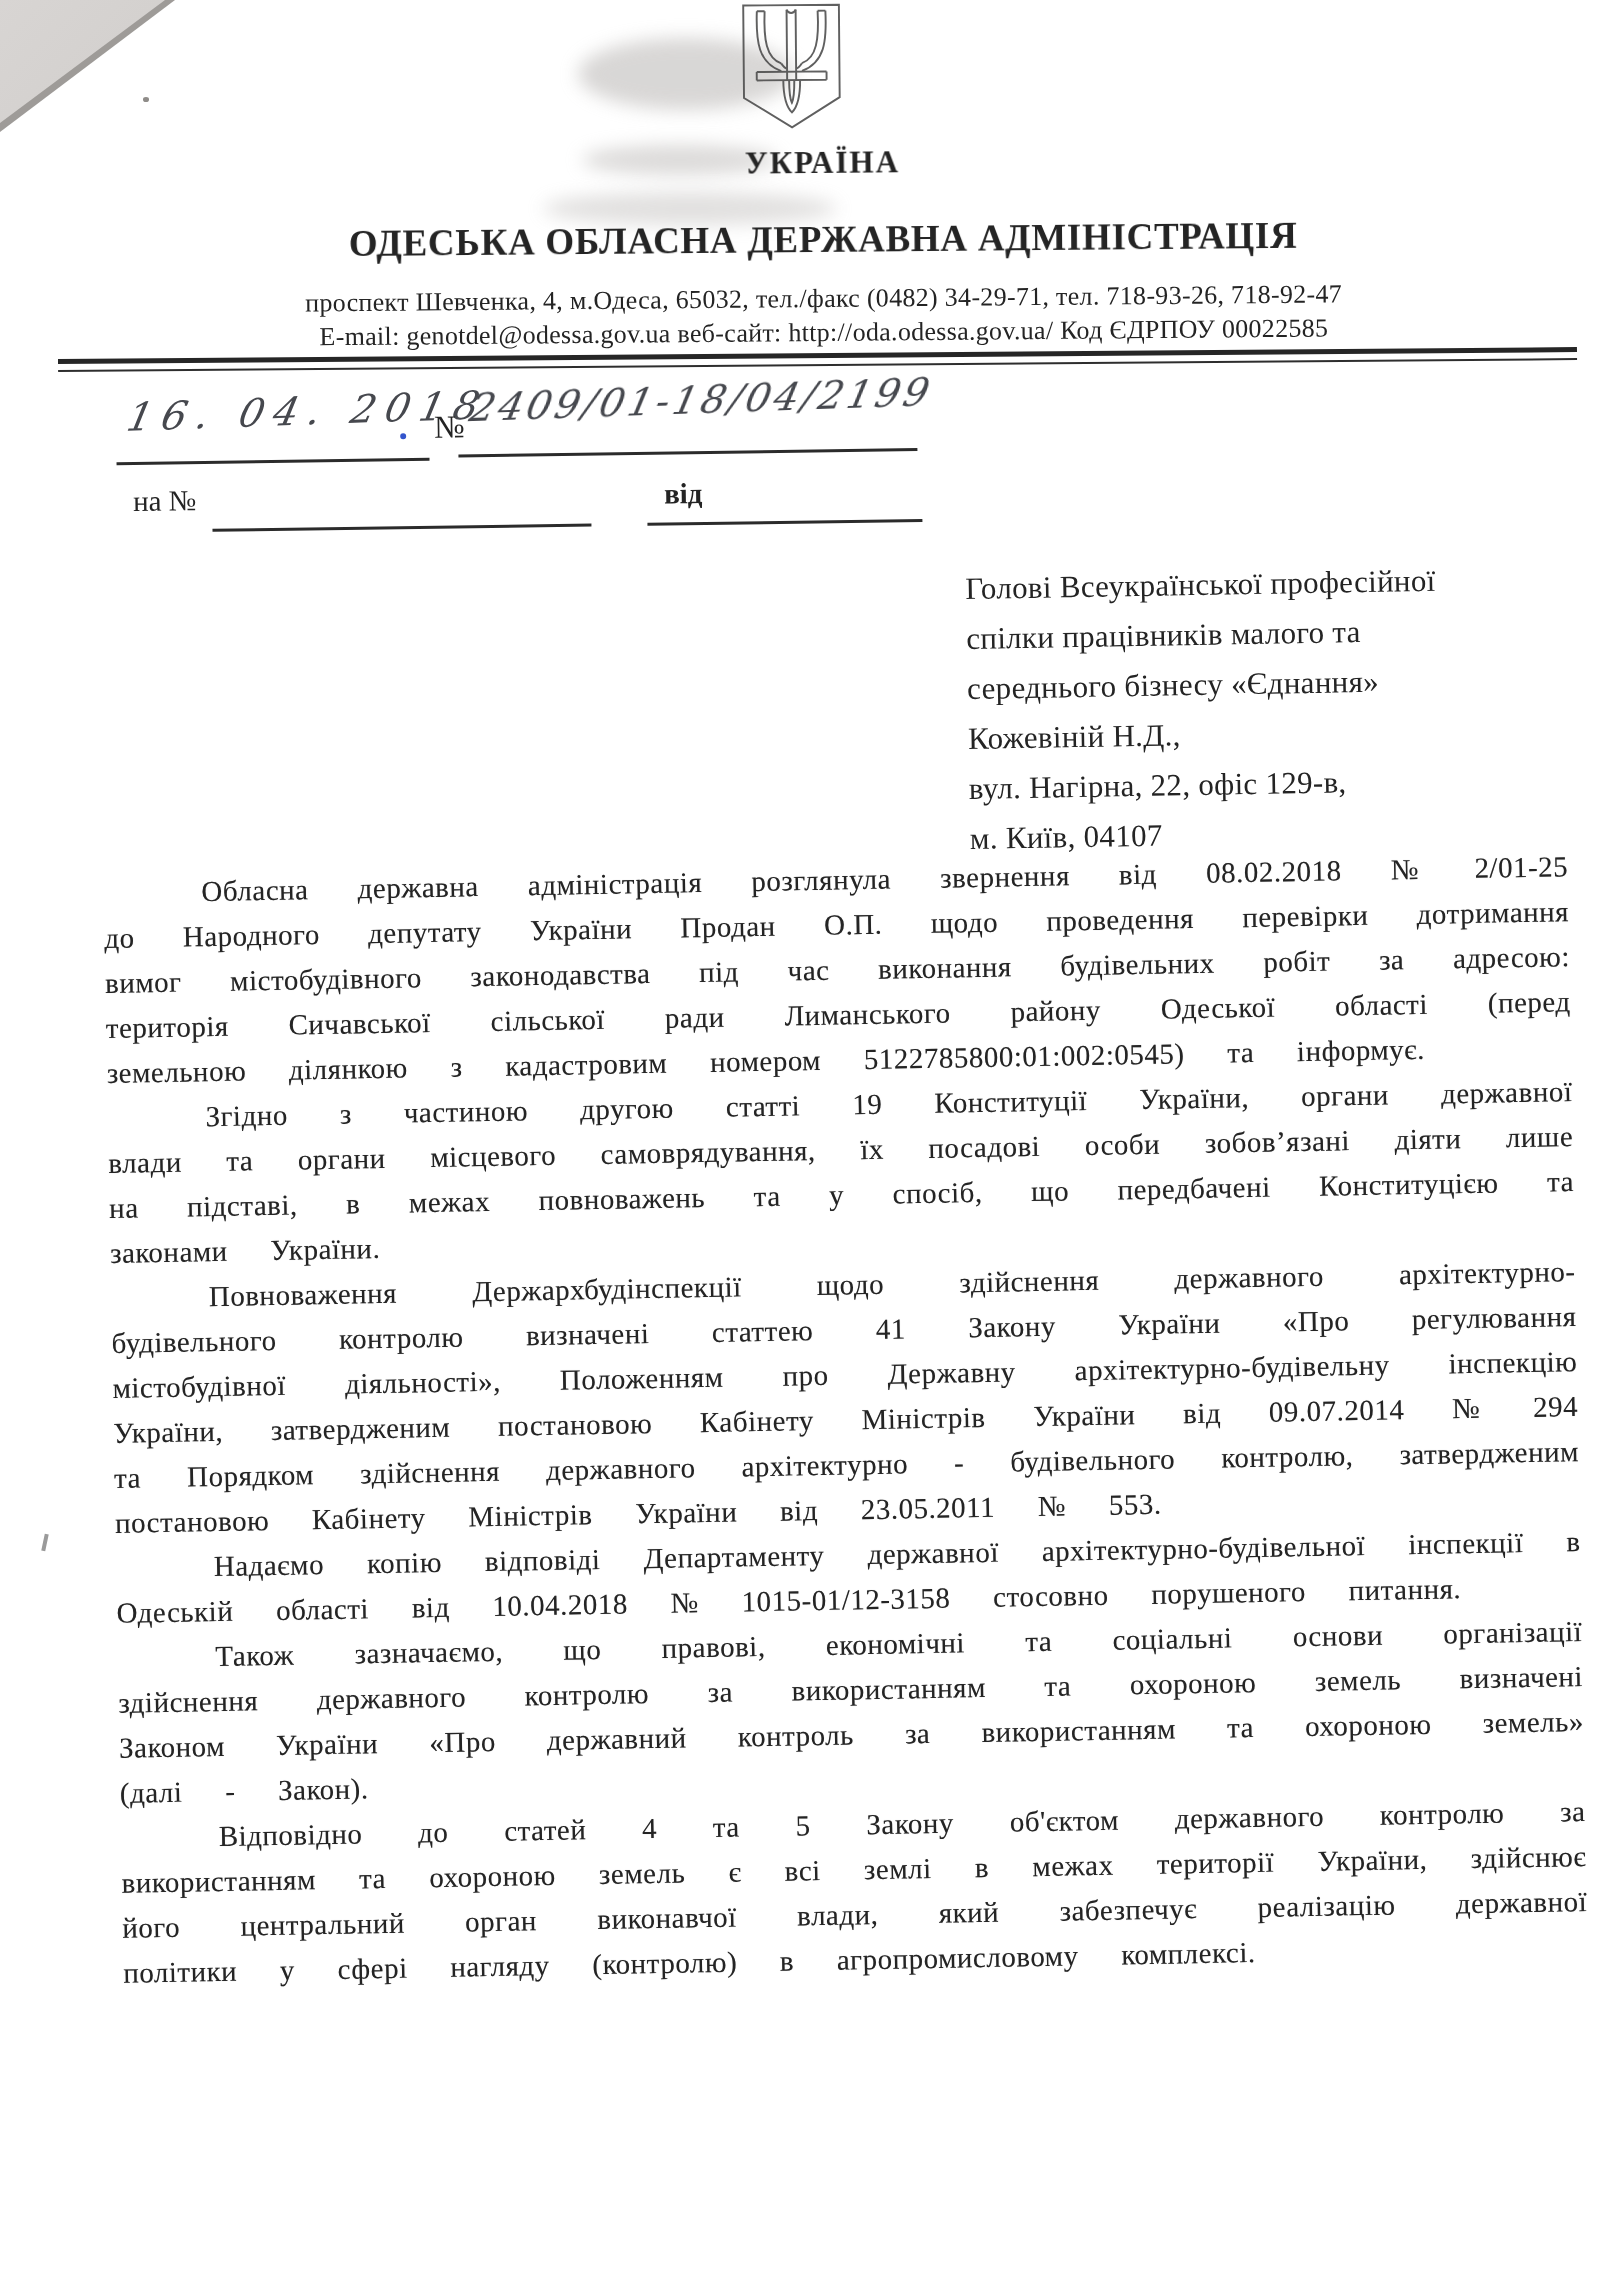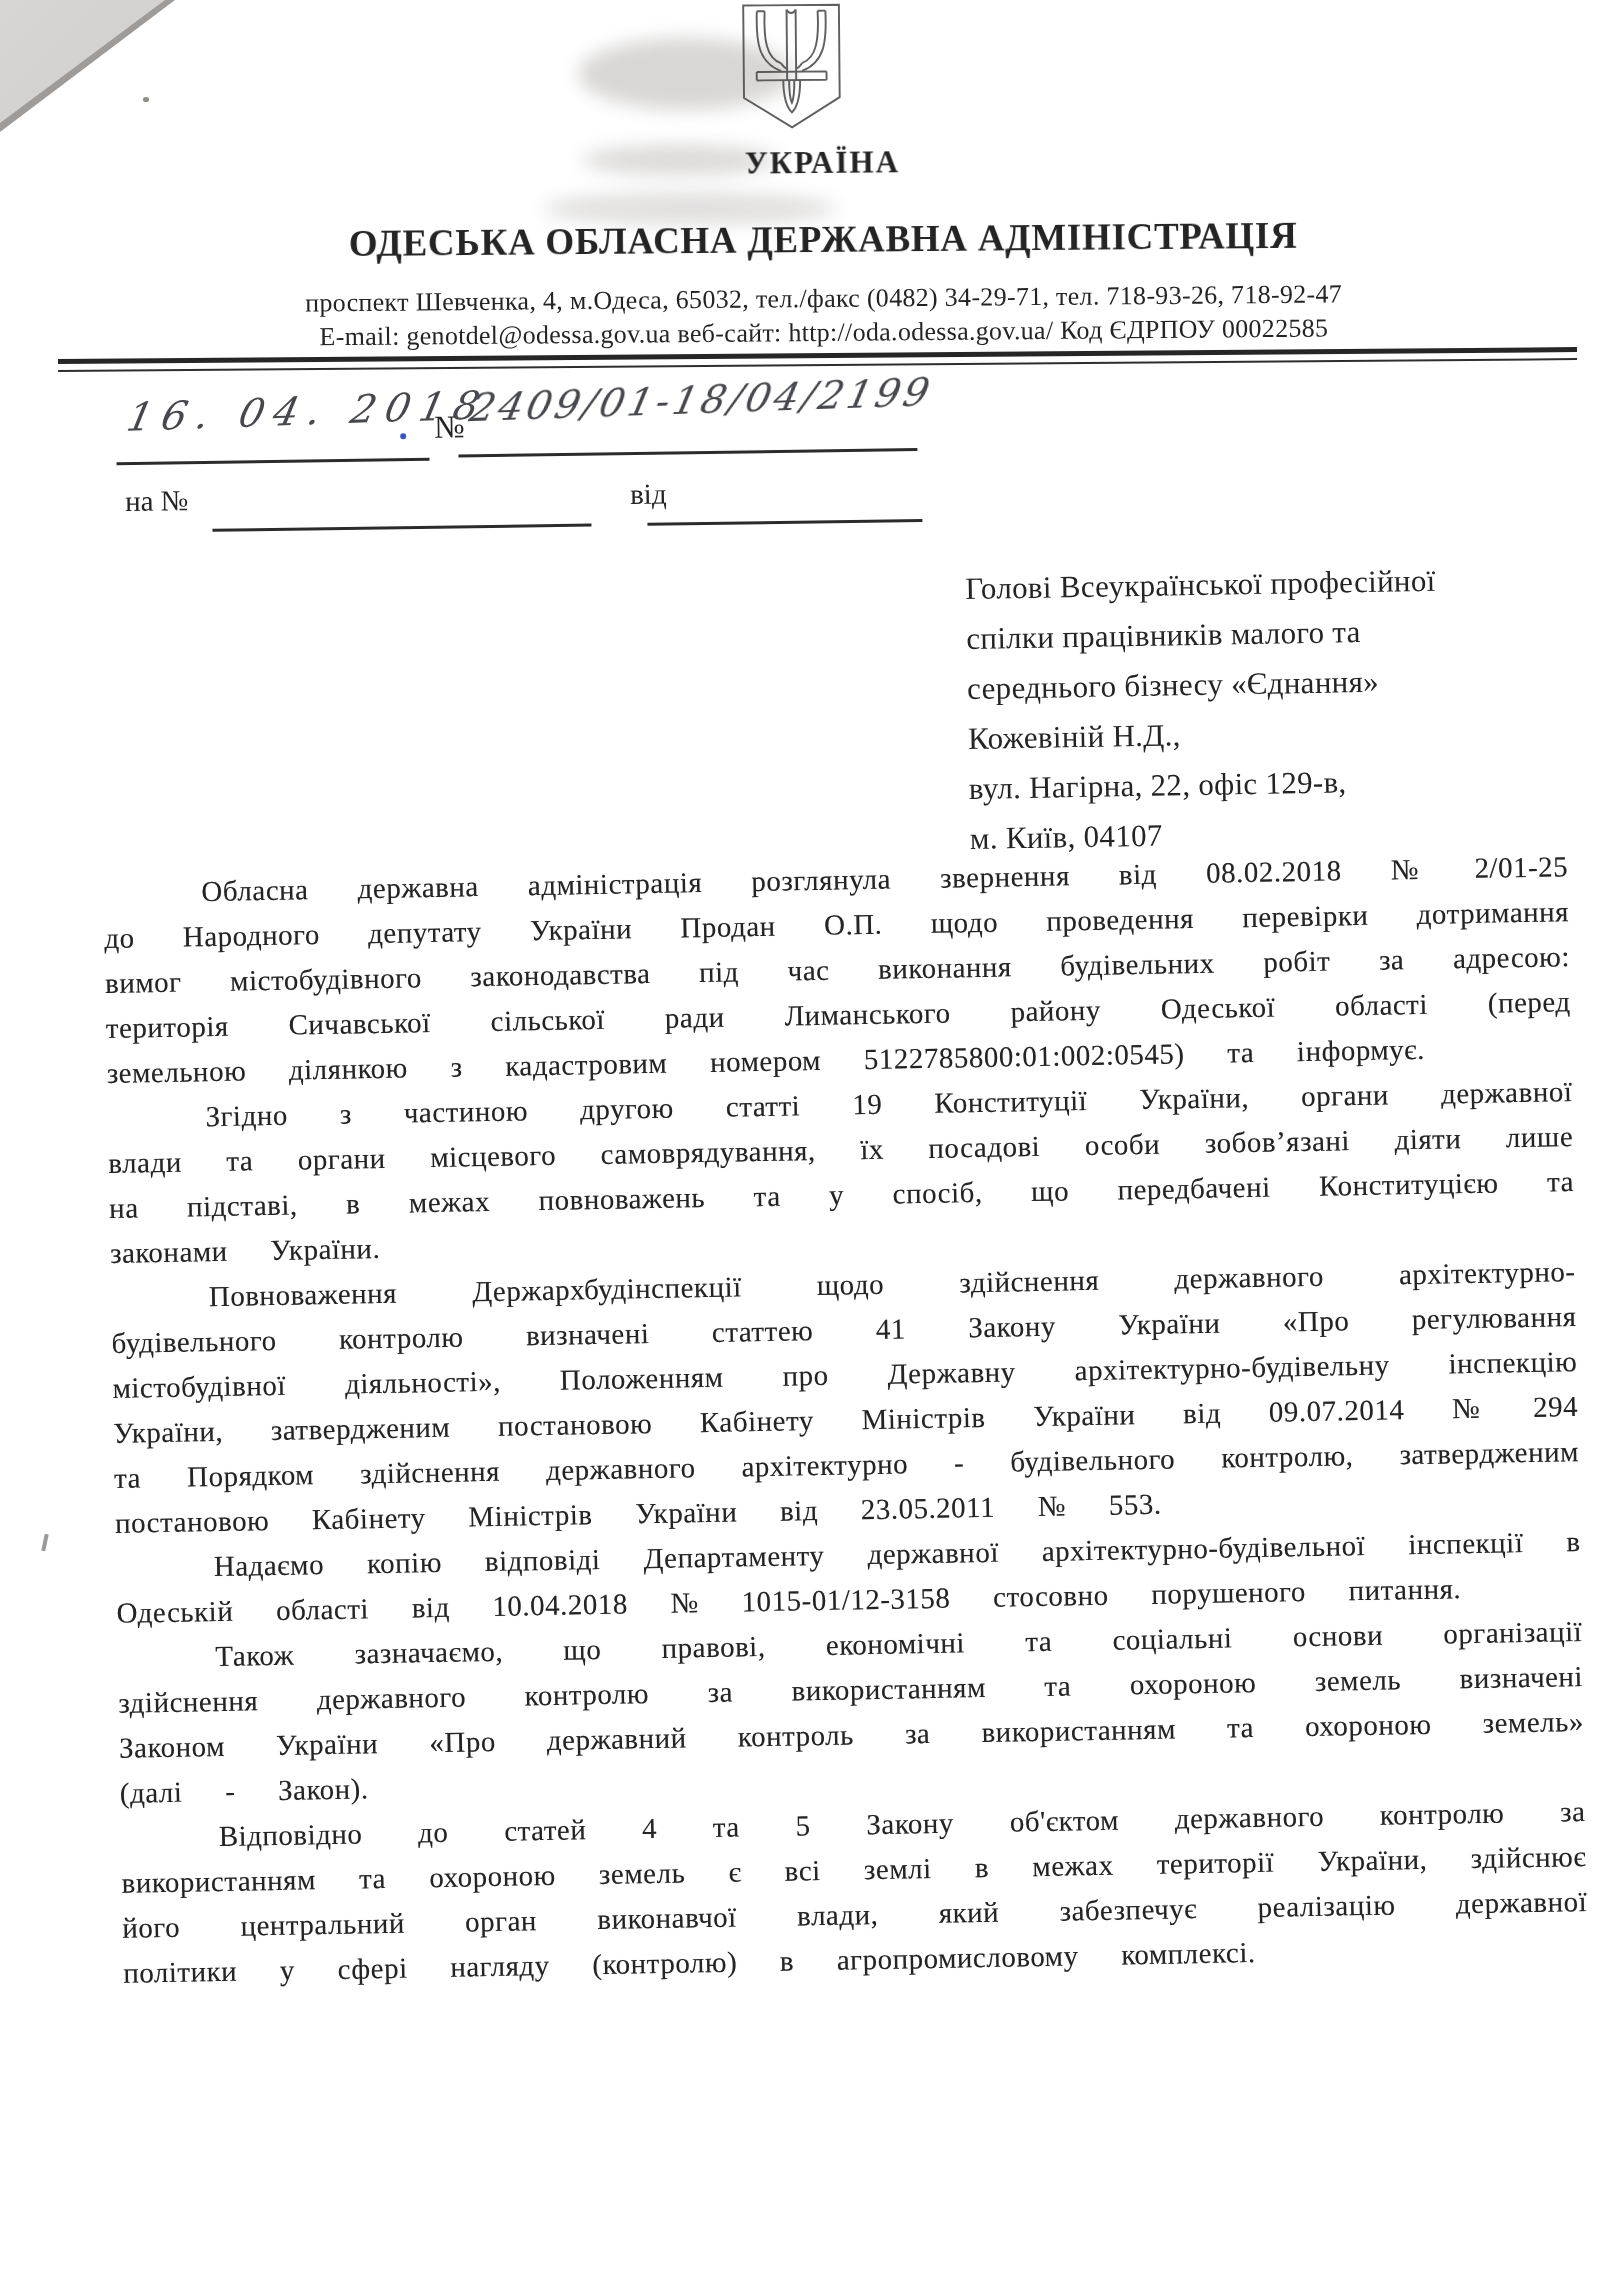--- a/index.html
+++ b/index.html
@@ -134,23 +134,23 @@
   </div>
 
   <div class="abs ref-block">
     <div class="abs handwriting hw-date">16. 04. 2018</div>
     <div class="ink-dot"></div>
     <div class="abs form-label num-sign" style="font-size:32px;">№</div>
     <div class="abs handwriting hw-num">2409/01-18/04/2199</div>
     <div class="abs u-line" style="left:116px;top:462px;width:313px;"></div>
     <div class="abs u-line" style="left:458px;top:459px;width:459px;"></div>
 
-    <div class="abs form-label" style="left:124px;top:485px;">на №</div>
+    <div class="abs form-label" style="left:132px;top:485px;">на №</div>
     <div class="abs u-line" style="left:211px;top:530px;width:379px;"></div>
-    <div class="abs form-label" style="left:629px;top:485px;">від</div>
+    <div class="abs form-label" style="left:663px;top:485px;font-weight:bold;">від</div>
     <div class="abs u-line" style="left:646px;top:530px;width:275px;"></div>
   </div>
 
   <div class="abs recipient">
     <div>Голові Всеукраїнської професійної</div>
     <div>спілки працівників малого та</div>
     <div>середнього бізнесу «Єднання»</div>
     <div>Кожевіній Н.Д.,</div>
     <div>вул. Нагірна, 22, офіс 129-в,</div>
     <div>м. Київ, 04107</div>

